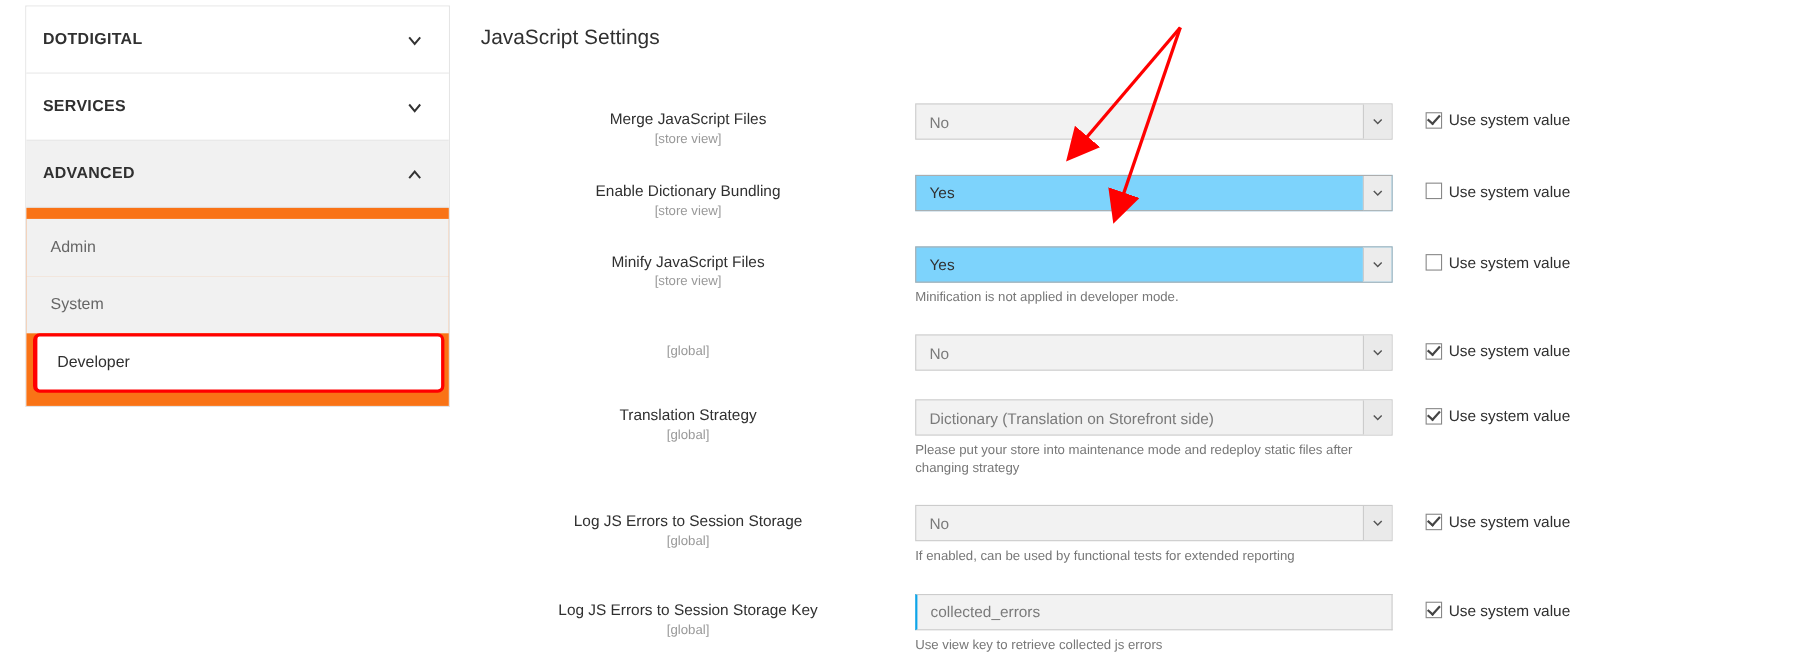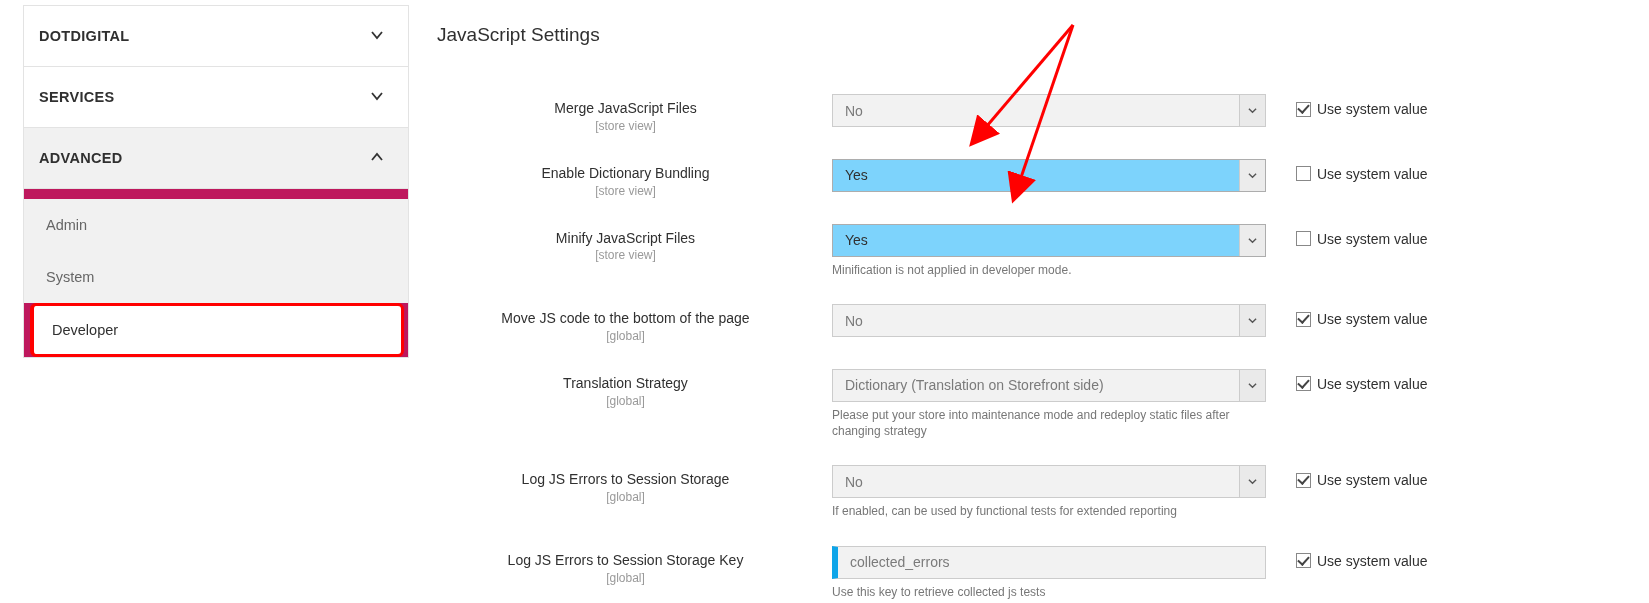--- a/index.html
+++ b/index.html
@@ -18,43 +18,43 @@
     left: 23px;
     top: 5px;
     width: 386px;
     border: 1px solid #e3e3e3;
   }
   .sidebar-section {
     border-bottom: 1px solid #e3e3e3;
     padding: 22px 24px 22px 15px;
     display: flex;
     justify-content: space-between;
-    align-items: flex-start;
+    align-items: flex-end;
     background: #fff;
     cursor: pointer;
   }
   .sidebar-section.expanded {
     background: #f1f1f1;
   }
   .sidebar-section-label {
     font-weight: 600;
     font-size: 14.5px;
     letter-spacing: 0.3px;
     color: #303030;
   }
   .chev {
     width: 14px;
     height: 14px;
     display: inline-block;
     position: relative;
   }
   .chev svg { width: 14px; height: 14px; stroke: #333; stroke-width: 1.8; fill: none; }
   .sidebar-sub {
-    background: #be185d;
-    padding: 10px 0 0 0;
+    background: #f97316;
+    padding: 10px 0 12px 0;
   }
   .sidebar-sub-item {
     padding: 18px 22px;
     font-size: 14.5px;
     color: #666;
     cursor: pointer;
     background: #f1f1f1;
   }
   .sidebar-sub-item.active {
     color: #303030;
@@ -275,21 +275,20 @@
       <div class="note">Minification is not applied in developer mode.</div>
     </div>
     <div class="use-col">
       <span class="cb"></span>
       <span class="use-label">Use system value</span>
     </div>
   </div>
 
   <div class="setting-row" style="margin-top:10px;">
     <div class="label-col">
-      <span class="field-label">Move JS code to the bottom of the page</span>
       <span class="scope-label">[global]</span>
     </div>
     <div class="control-col">
       <div class="select disabled">
         <span class="select-value">No</span>
         <span class="select-arrow">
             <svg viewBox="0 0 10 10">
               <polyline points="1,3 5,7 9,3"></polyline>
             </svg>
           </span>
@@ -344,24 +343,24 @@
       <span class="use-label">Use system value</span>
     </div>
   </div>
 
   <div class="setting-row">
     <div class="label-col">
       <span class="field-label">Log JS Errors to Session Storage Key</span>
       <span class="scope-label">[global]</span>
     </div>
     <div class="control-col">
-      <div class="select disabled" style="border-left:6px solid #0ea5e9;">
+      <div class="select disabled" style="border-left:2px solid #0ea5e9;">
         <span class="select-value">collected_errors</span>
       </div>
-      <div class="note">Use this key to retrieve collected js tests</div>
+      <div class="note">Use view key to retrieve collected js errors</div>
     </div>
     <div class="use-col">
       <span class="cb checked"></span>
       <span class="use-label">Use system value</span>
     </div>
   </div>
 </div>
 
 <svg class="annotation" style="left:0;top:0;width:1649px;height:603px;">
   <defs>

